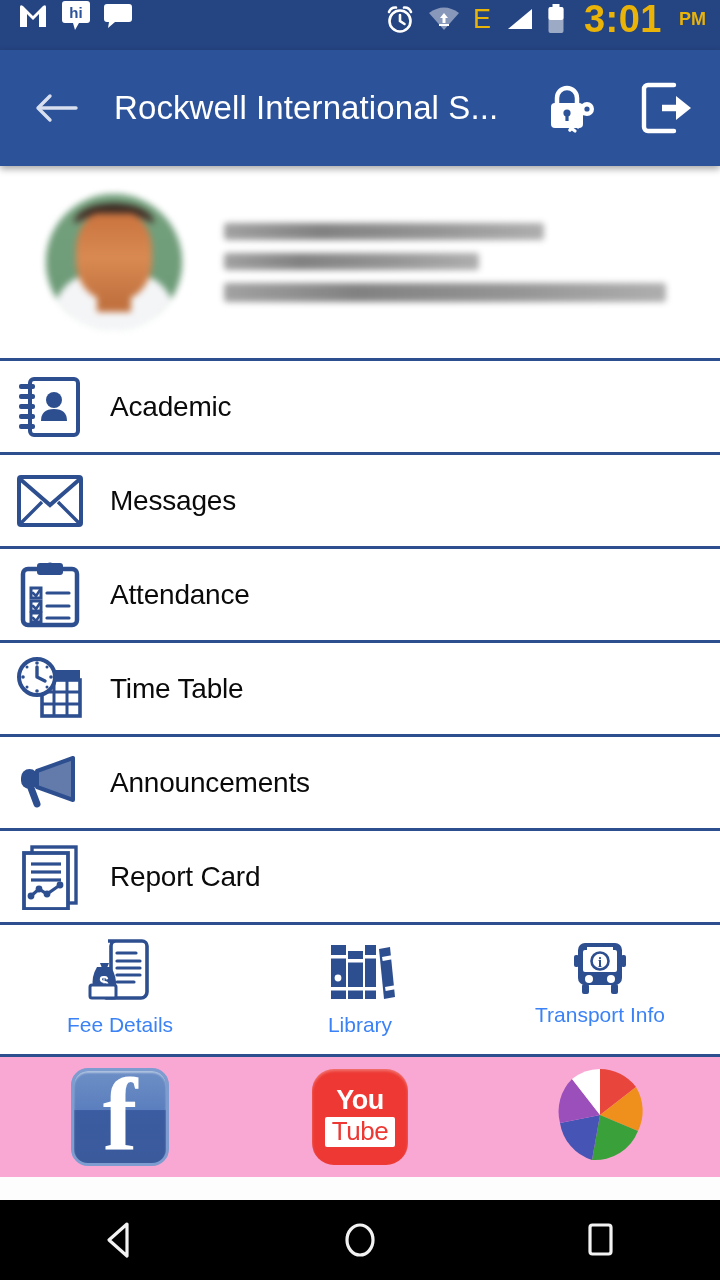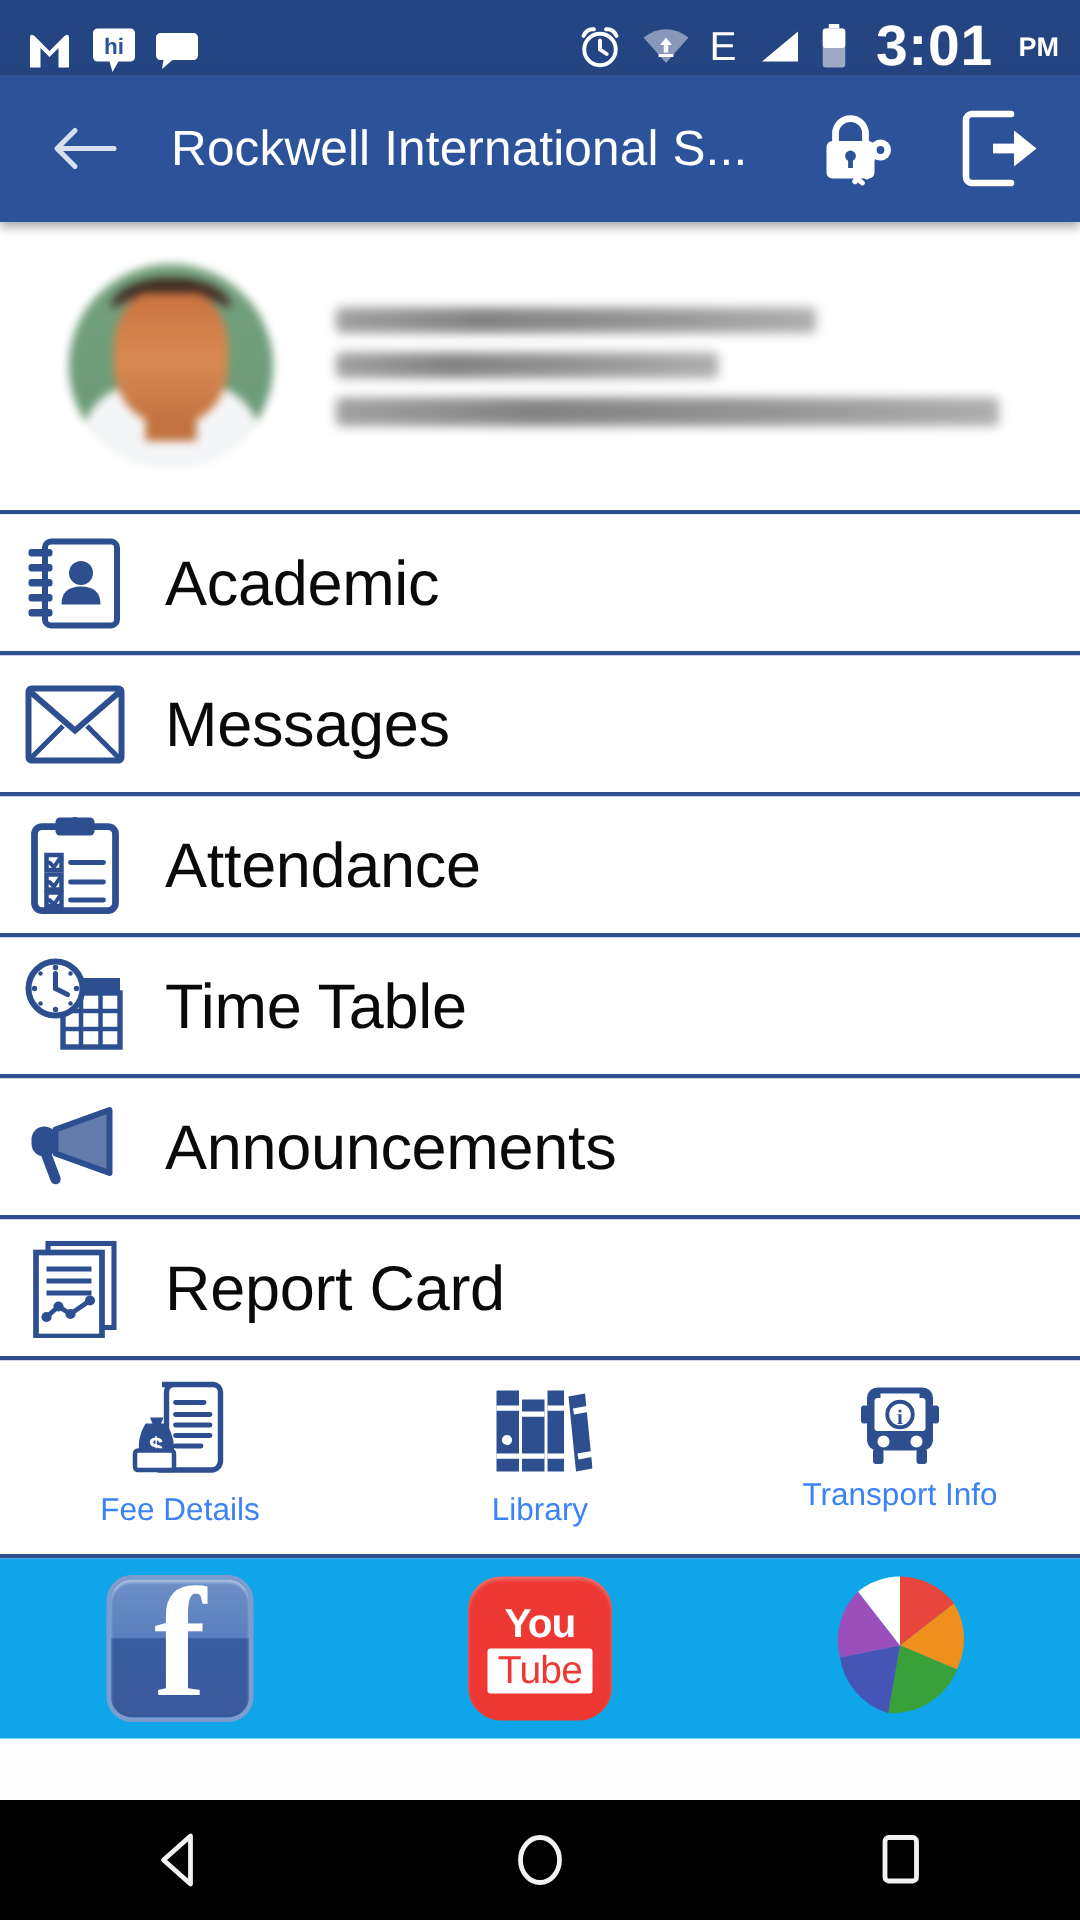--- a/index.html
+++ b/index.html
@@ -7,36 +7,36 @@
     width: 720px; height: 1280px;
     background: #fff;
     font-family: "Liberation Sans", sans-serif;
     overflow: hidden;
   }
   #app { position: relative; width: 720px; height: 1280px; background: #fdfdfd; }
 
   
   .statusbar {
     height: 50px; background: #254482;
-    display: flex; align-items: flex-end;
+    display: flex; align-items: flex-start;
     padding: 0 14px 0 18px;
-    color: #ffffff;
+    color: #eab308;
   }
   .sb-left { display: flex; align-items: center; gap: 14px; }
   .sb-right { display: flex; align-items: center; gap: 13px; margin-left: auto; }
   .sb-icon { display: flex; align-items: center; justify-content: center; }
   .sb-time {
     font-size: 38px; font-weight: bold; letter-spacing: .5px;
     margin-left: 6px; line-height: 1;
   }
   .sb-ampm { font-size: 18px; font-weight: bold; margin-left: 4px; }
 
   
   .appbar {
-    height: 98px; background: #2C5299;
+    height: 116px; background: #2C5299;
     display: flex; align-items: center;
     padding: 0 22px 0 30px;
     box-shadow: 0 3px 7px rgba(0,0,0,.35);
     position: relative; z-index: 5;
   }
   .appbar-back { width: 52px; height: 52px; display:flex; align-items:center; justify-content:center; flex:0 0 auto; }
   .appbar-title {
     color: #fff; font-size: 33px; font-weight: 400;
     margin-left: 32px; white-space: nowrap; overflow: hidden;
     flex: 1 1 auto; letter-spacing: .1px;
@@ -96,42 +96,42 @@
   .menu-item {
     height: 94px; display: flex; align-items: center;
     border-bottom: 3px solid #2e4f8f;
     padding-left: 12px; background: #fff;
   }
   .menu-icon {
     width: 76px; height: 68px; flex: 0 0 auto;
     display: flex; align-items: center; justify-content: center;
   }
   .menu-label {
-    margin-left: 22px; font-size: 42px; color: #0a0a0a;
+    margin-left: 22px; font-size: 28px; color: #0a0a0a;
     font-weight: 400; letter-spacing: -.2px;
   }
 
   
   .quick {
     height: 132px; display: flex; align-items: flex-start;
     border-bottom: 3px solid #2e4f8f; background: #fff;
     padding-top: 10px;
   }
   .quick-cell {
     flex: 1 1 0; display: flex; flex-direction: column;
     align-items: center; justify-content: flex-start;
   }
   .quick-ic { height: 68px; display:flex; align-items:flex-end; justify-content:center; }
   .quick-label { font-size: 21px; color: #3b82f6; margin-top: 10px; }
   .quick-cell.transport .quick-ic { height: 62px; }
   .quick-cell.transport .quick-label { margin-top: 6px; }
 
   
   .social {
-    height: 120px; display: flex; align-items: center; background: #0ea5e9;
+    height: 120px; display: flex; align-items: center; background: #f9a8d4;
   }
   .social-cell { flex: 1 1 0; display: flex; align-items: center; justify-content: center; }
 
   
   .fb {
     width: 98px; height: 98px; border-radius: 17px; position: relative;
     background: linear-gradient(#6d8fc6 0%, #5b7fbe 42%, #3b5ca0 43%, #3a5a9c 100%);
     border: 3px solid #7e9ccf;
     box-shadow: inset 0 2px 2px rgba(255,255,255,.45);
     overflow: hidden;

